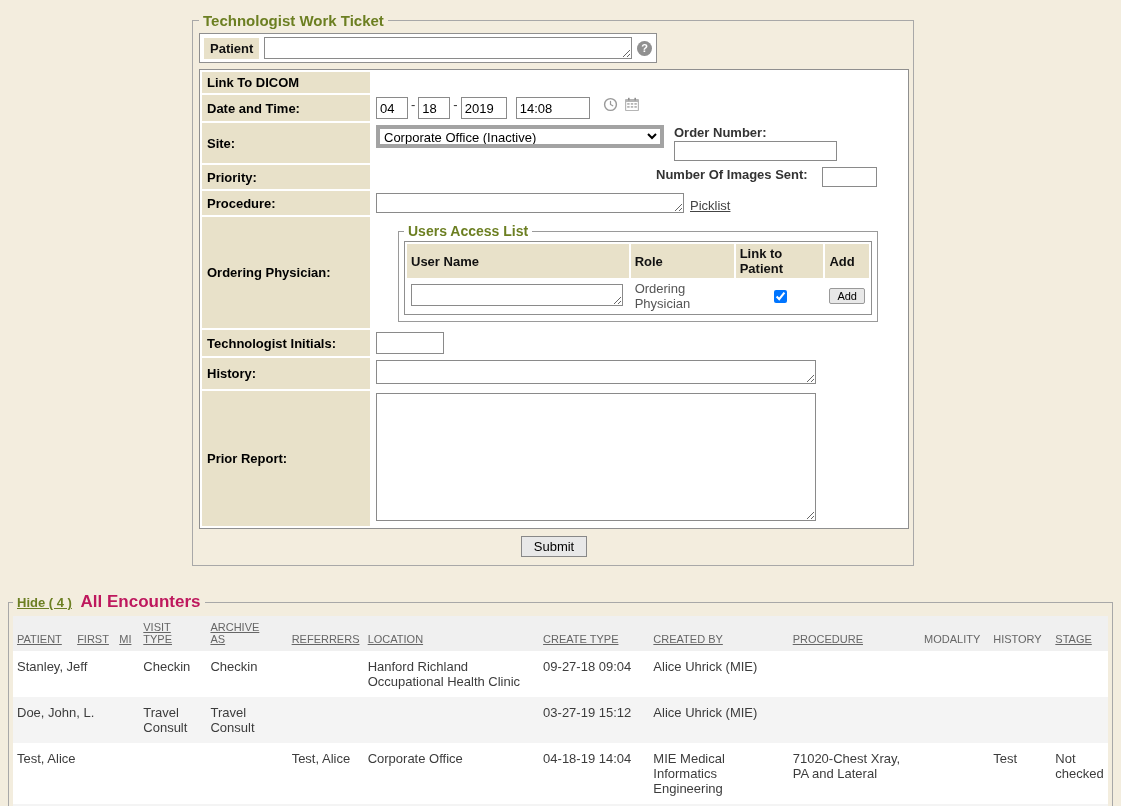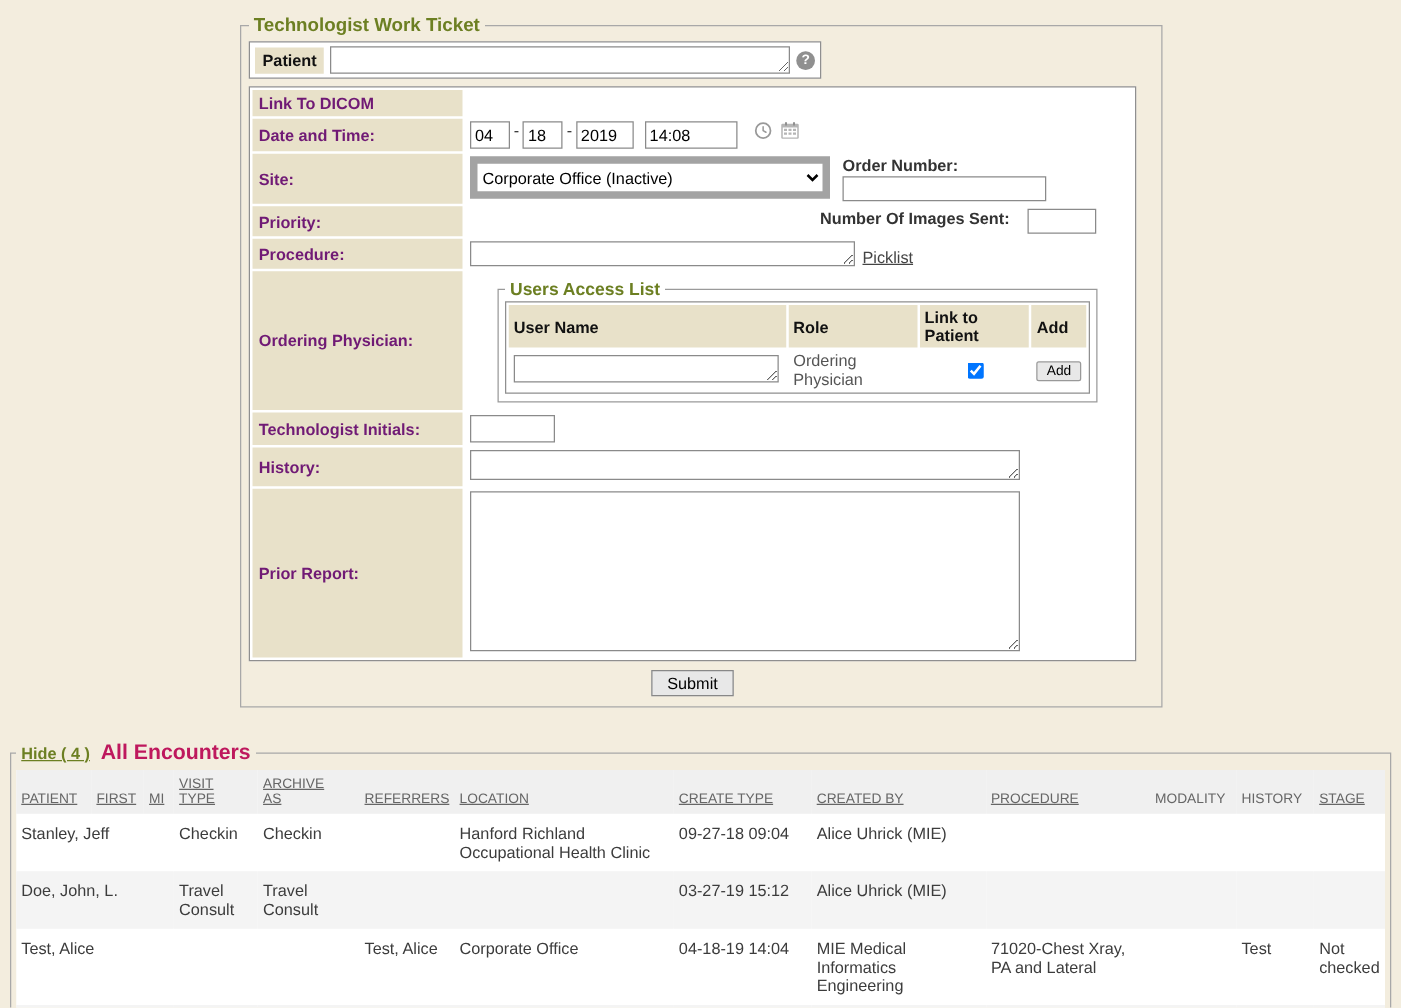--- a/index.html
+++ b/index.html
@@ -7,21 +7,21 @@
   body {
     width:1121px; height:806px;
     background:#f3edde;
     font-family:"Liberation Sans", sans-serif;
     font-size:13px; color:#333;
   }
   fieldset { border:1px solid #a8a8a8; margin:0; }
   legend { padding:0 4px; }
 
   
-  .wt-fieldset { margin:12px 0 0 192px; width:722px; padding:2px 20px 8px 6px; }
+  .wt-fieldset { margin:12px 0 0 192px; width:722px; padding:2px 4px 8px 6px; }
   .wt-legend { color:#6c7f22; font-weight:bold; font-size:15px; }
 
   .patient-box {
     display:flex; align-items:center; gap:5px;
     border:1px solid #8f8f8f; background:#fff;
     width:458px; padding:3px 4px; margin-top:2px;
   }
   .tan-label { background:#e8e1c9; font-weight:bold; padding:3px 6px; color:#111; }
   .patient-box textarea { width:375px; height:22px; }
   .help-icon {
@@ -36,36 +36,36 @@
     padding:1px 3px;
   }
   textarea { resize:both; }
 
   table.dicom {
     border:1px solid #8f8f8f; background:#fff;
     border-collapse:separate; border-spacing:2px;
     width:710px; margin-top:6px;
   }
   .dicom td.lbl {
-    background:#e8e1c9; font-weight:bold; color:#701a75;
+    background:#e8e1c9; font-weight:bold; color:#000000;
     width:168px; padding:3px 5px; vertical-align:middle;
   }
   .dicom td.ctl { padding:2px 4px; vertical-align:middle; }
 
   .date-line { display:flex; align-items:flex-start; gap:3px; }
   .date-line input { height:22px; }
   .in-month, .in-day { width:32px; }
   .in-year { width:46px; }
   .in-time { width:74px; }
   .date-icons { display:flex; align-items:center; gap:6px; margin-left:10px; }
   .date-icons svg { cursor:pointer; display:block; }
 
   .site-line { display:flex; align-items:flex-start; }
   select.site-select {
-    width:288px; height:34px; border:6px solid #a3a3a3; background:#fff;
+    width:288px; height:23px; border:4px solid #a3a3a3; background:#fff;
     font-family:"Liberation Sans", sans-serif; font-size:13px;
   }
   .order-block { margin-left:10px; }
   .order-block .blbl { font-weight:bold; display:block; }
   .order-block input { width:163px; height:20px; display:block; margin-top:1px; }
 
   .images-line { margin-left:280px; display:flex; align-items:flex-start; gap:14px; }
   .images-line .blbl { font-weight:bold; }
   .images-line input { width:55px; height:20px; }
 

